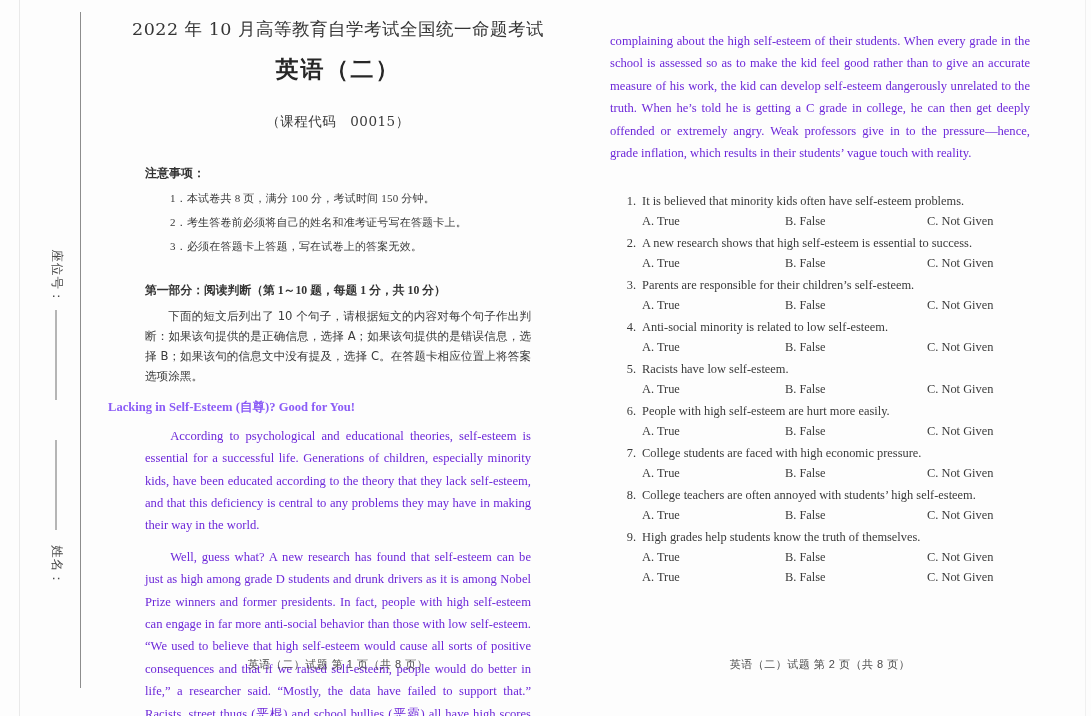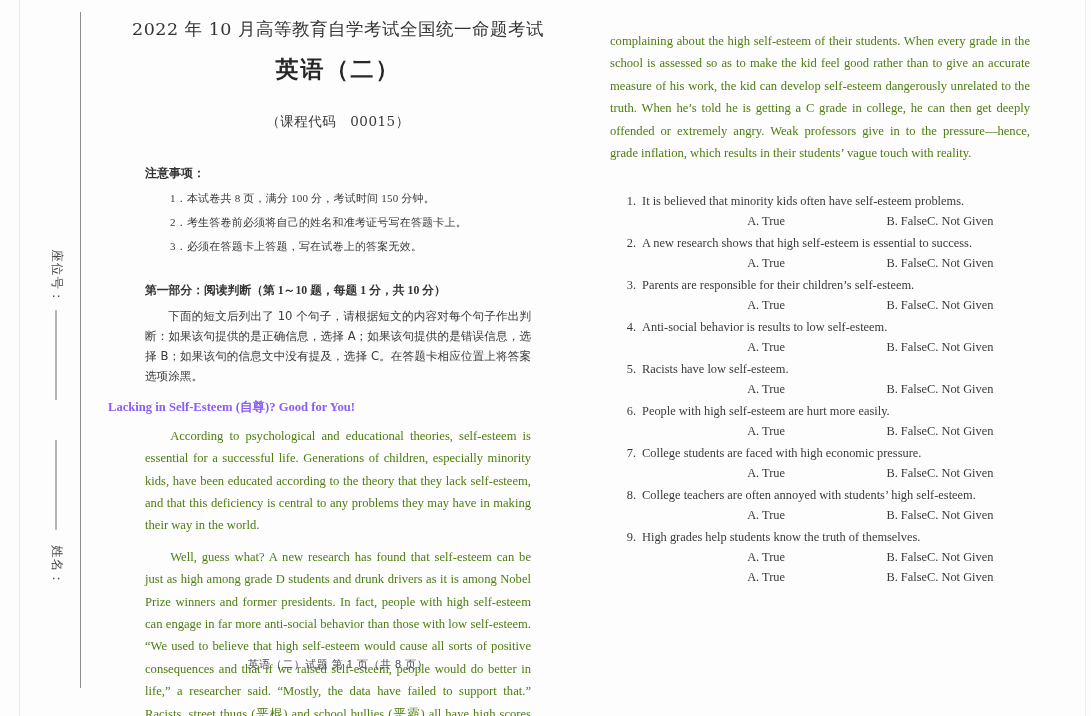--- a/index.html
+++ b/index.html
@@ -147,21 +147,21 @@
     text-align: left;
     font-family: "Liberation Serif", serif;
     font-weight: bold;
     font-size: 12.6px;
     color: #8b5cf6;
     margin-top: 12px;
   }
   .para {
     font-family: "Liberation Serif", serif;
     font-size: 12.6px;
-    color: #4d7c0f;
+    color: #6d28d9;
     line-height: 1.78;
     text-align: justify;
     text-align-last: left;
     text-indent: 2em;
     margin: 9px 37px 0 37px;
   }
   .sheet.right .para {
     margin: 0 0 0 0;
     text-indent: 0;
     padding-top: 30px;
@@ -187,21 +187,21 @@
     padding-right: 6px;
   }
   .qtext { flex: 1 1 auto; }
   .opts {
     display: flex;
     margin: 5px 0 0 32px;
     font-family: "Liberation Serif", serif;
     font-size: 12.4px;
     color: #3a3a3a;
   }
-  .opt { flex: 0 0 auto; text-align: right; }
+  .opt { flex: 0 0 auto; }
   .opt.a { width: 143px; }
   .opt.b { width: 142px; }
   .opt.c { width: auto; }
 
   
   .footer {
     position: absolute;
     bottom: 44px;
     width: 100%;
     text-align: center;
@@ -286,21 +286,21 @@
         <div class="opts">
           <span class="opt a">A. True</span>
           <span class="opt b">B. False</span>
           <span class="opt c">C. Not Given</span>
         </div>
       </li>
 
       <li>
         <div class="qrow">
           <span class="qnum">4.</span>
-          <span class="qtext">Anti-social behavior is results to low self-esteem.</span>
+          <span class="qtext">Anti-social minority is related to low self-esteem.</span>
         </div>
         <div class="opts">
           <span class="opt a">A. True</span>
           <span class="opt b">B. False</span>
           <span class="opt c">C. Not Given</span>
         </div>
       </li>
 
       <li>
         <div class="qrow">
@@ -365,15 +365,16 @@
       <li>
         <div class="opts">
           <span class="opt a">A. True</span>
           <span class="opt b">B. False</span>
           <span class="opt c">C. Not Given</span>
         </div>
       </li>
 
     </ul>
 
+    <div class="footer">英语（二）试题  第 2 页（共 8 页）</div>
   </div>
 
 </div>
 
 </body></html>

